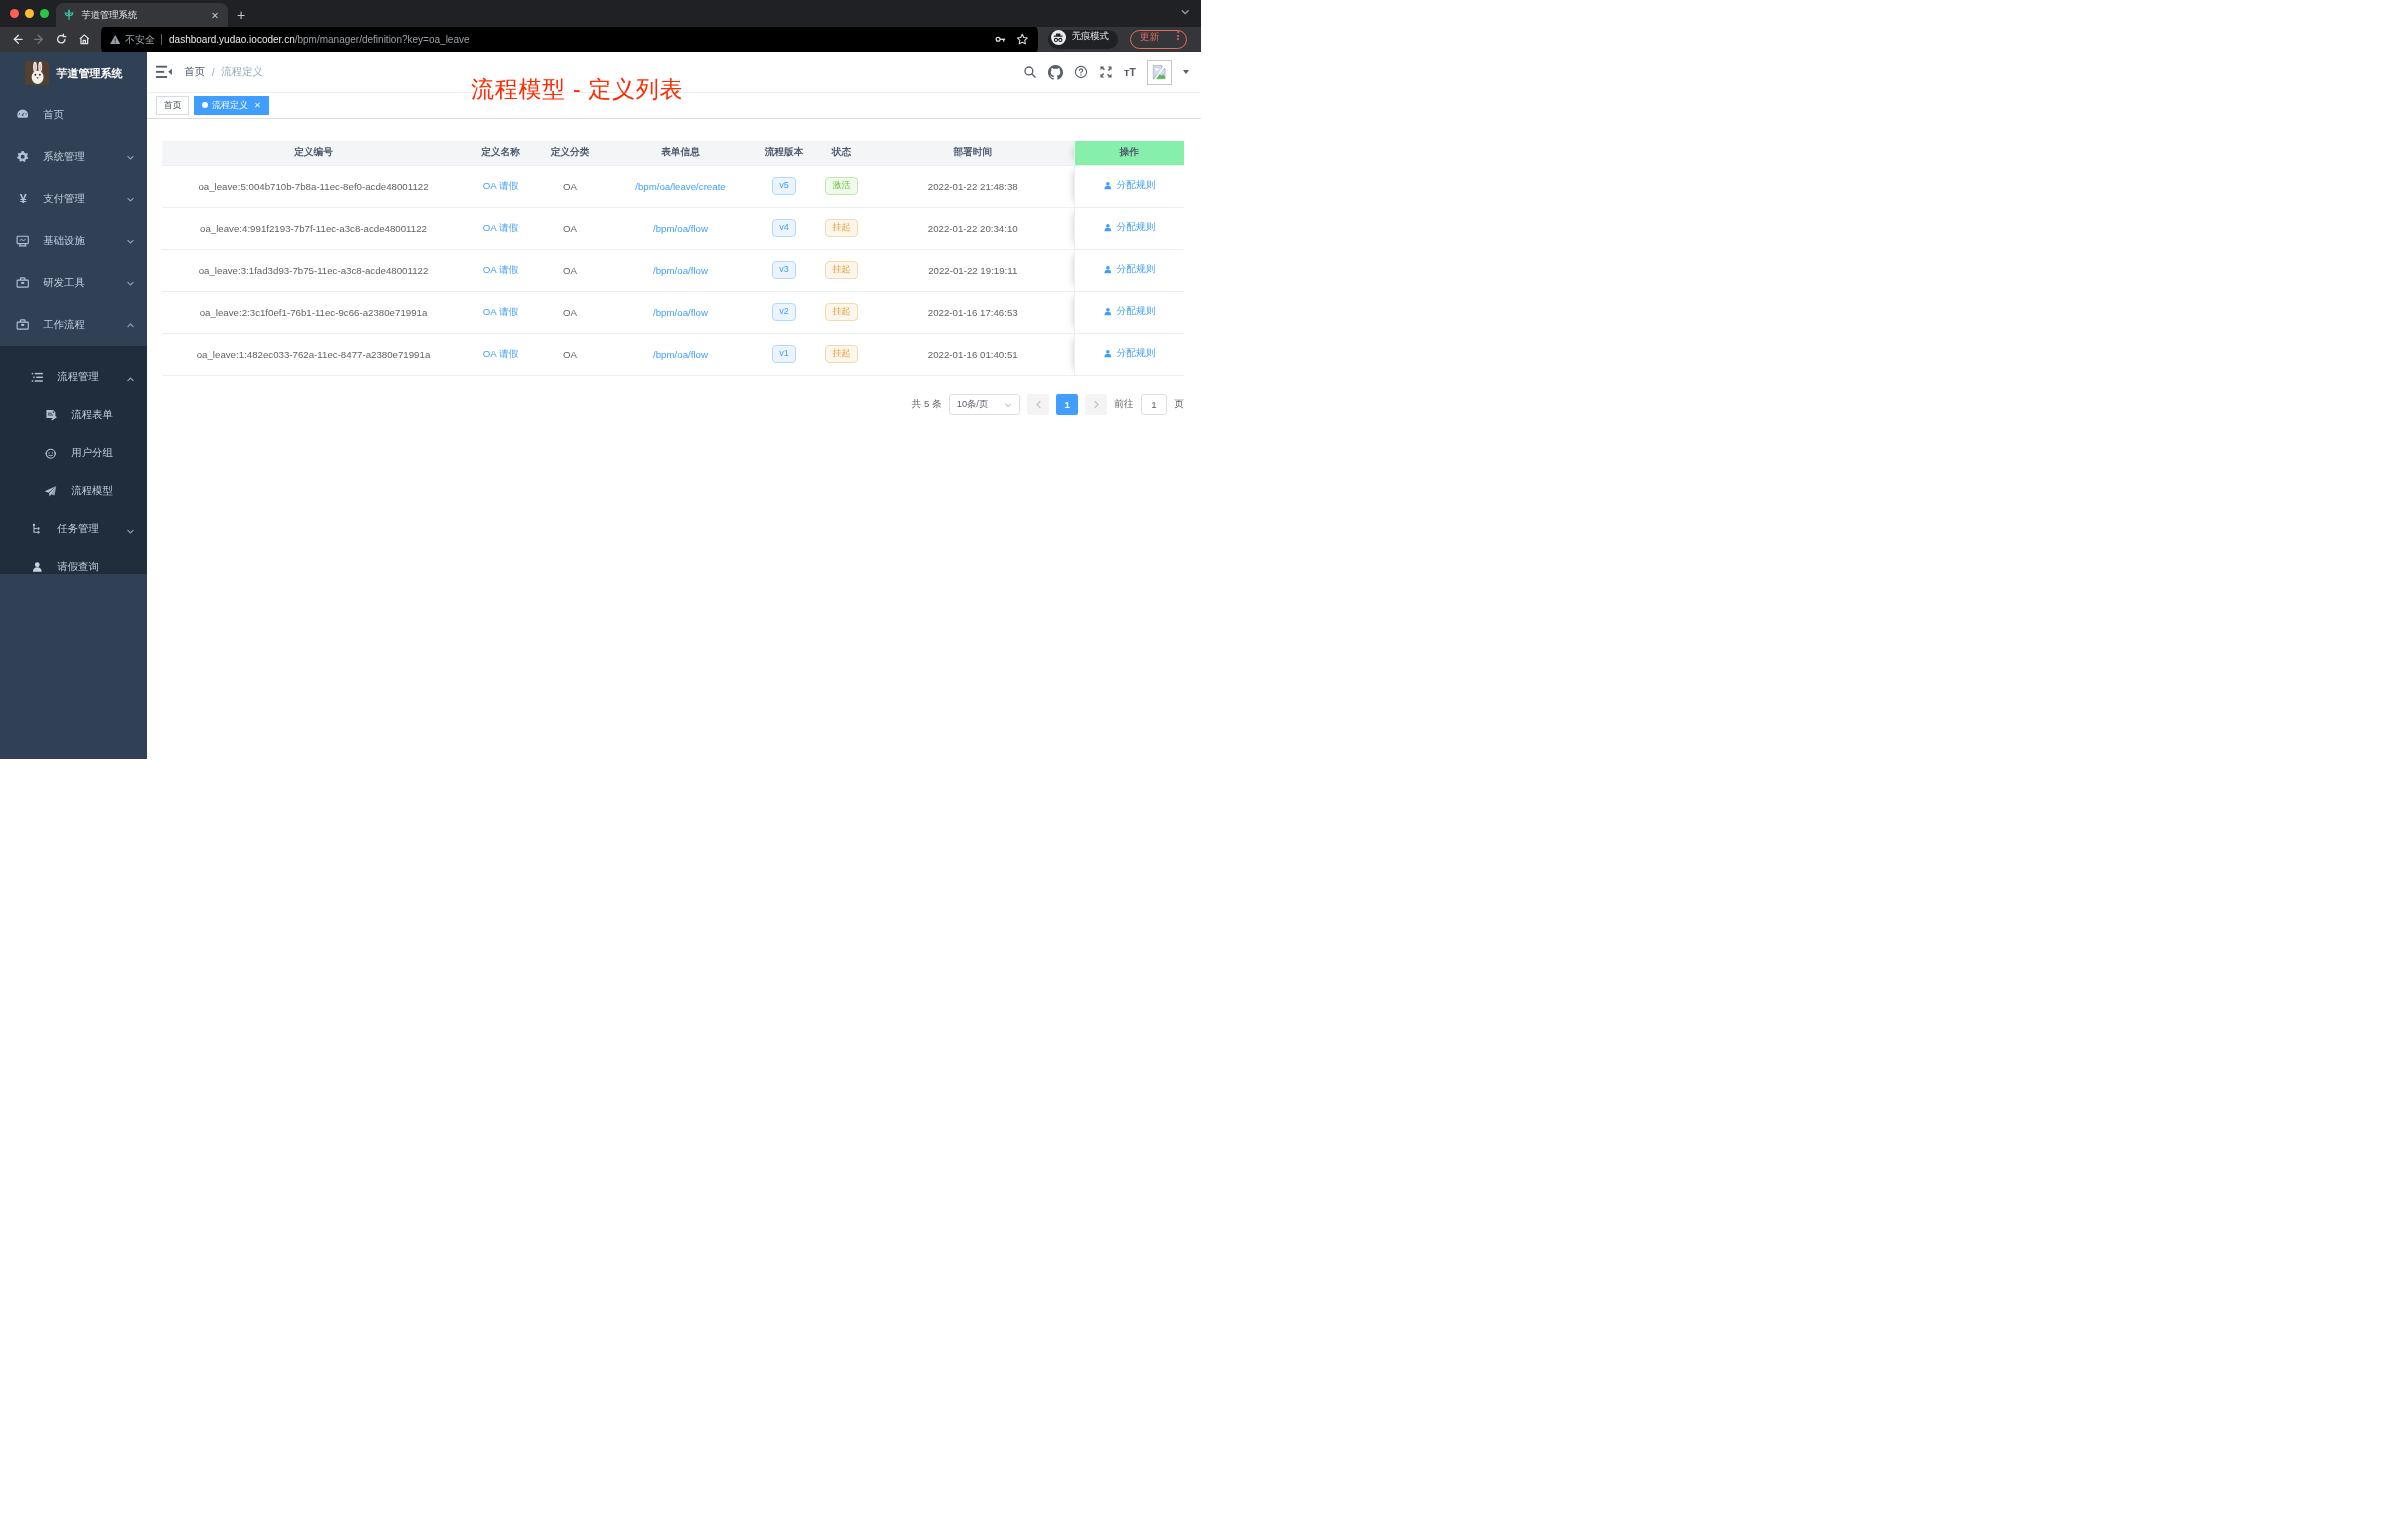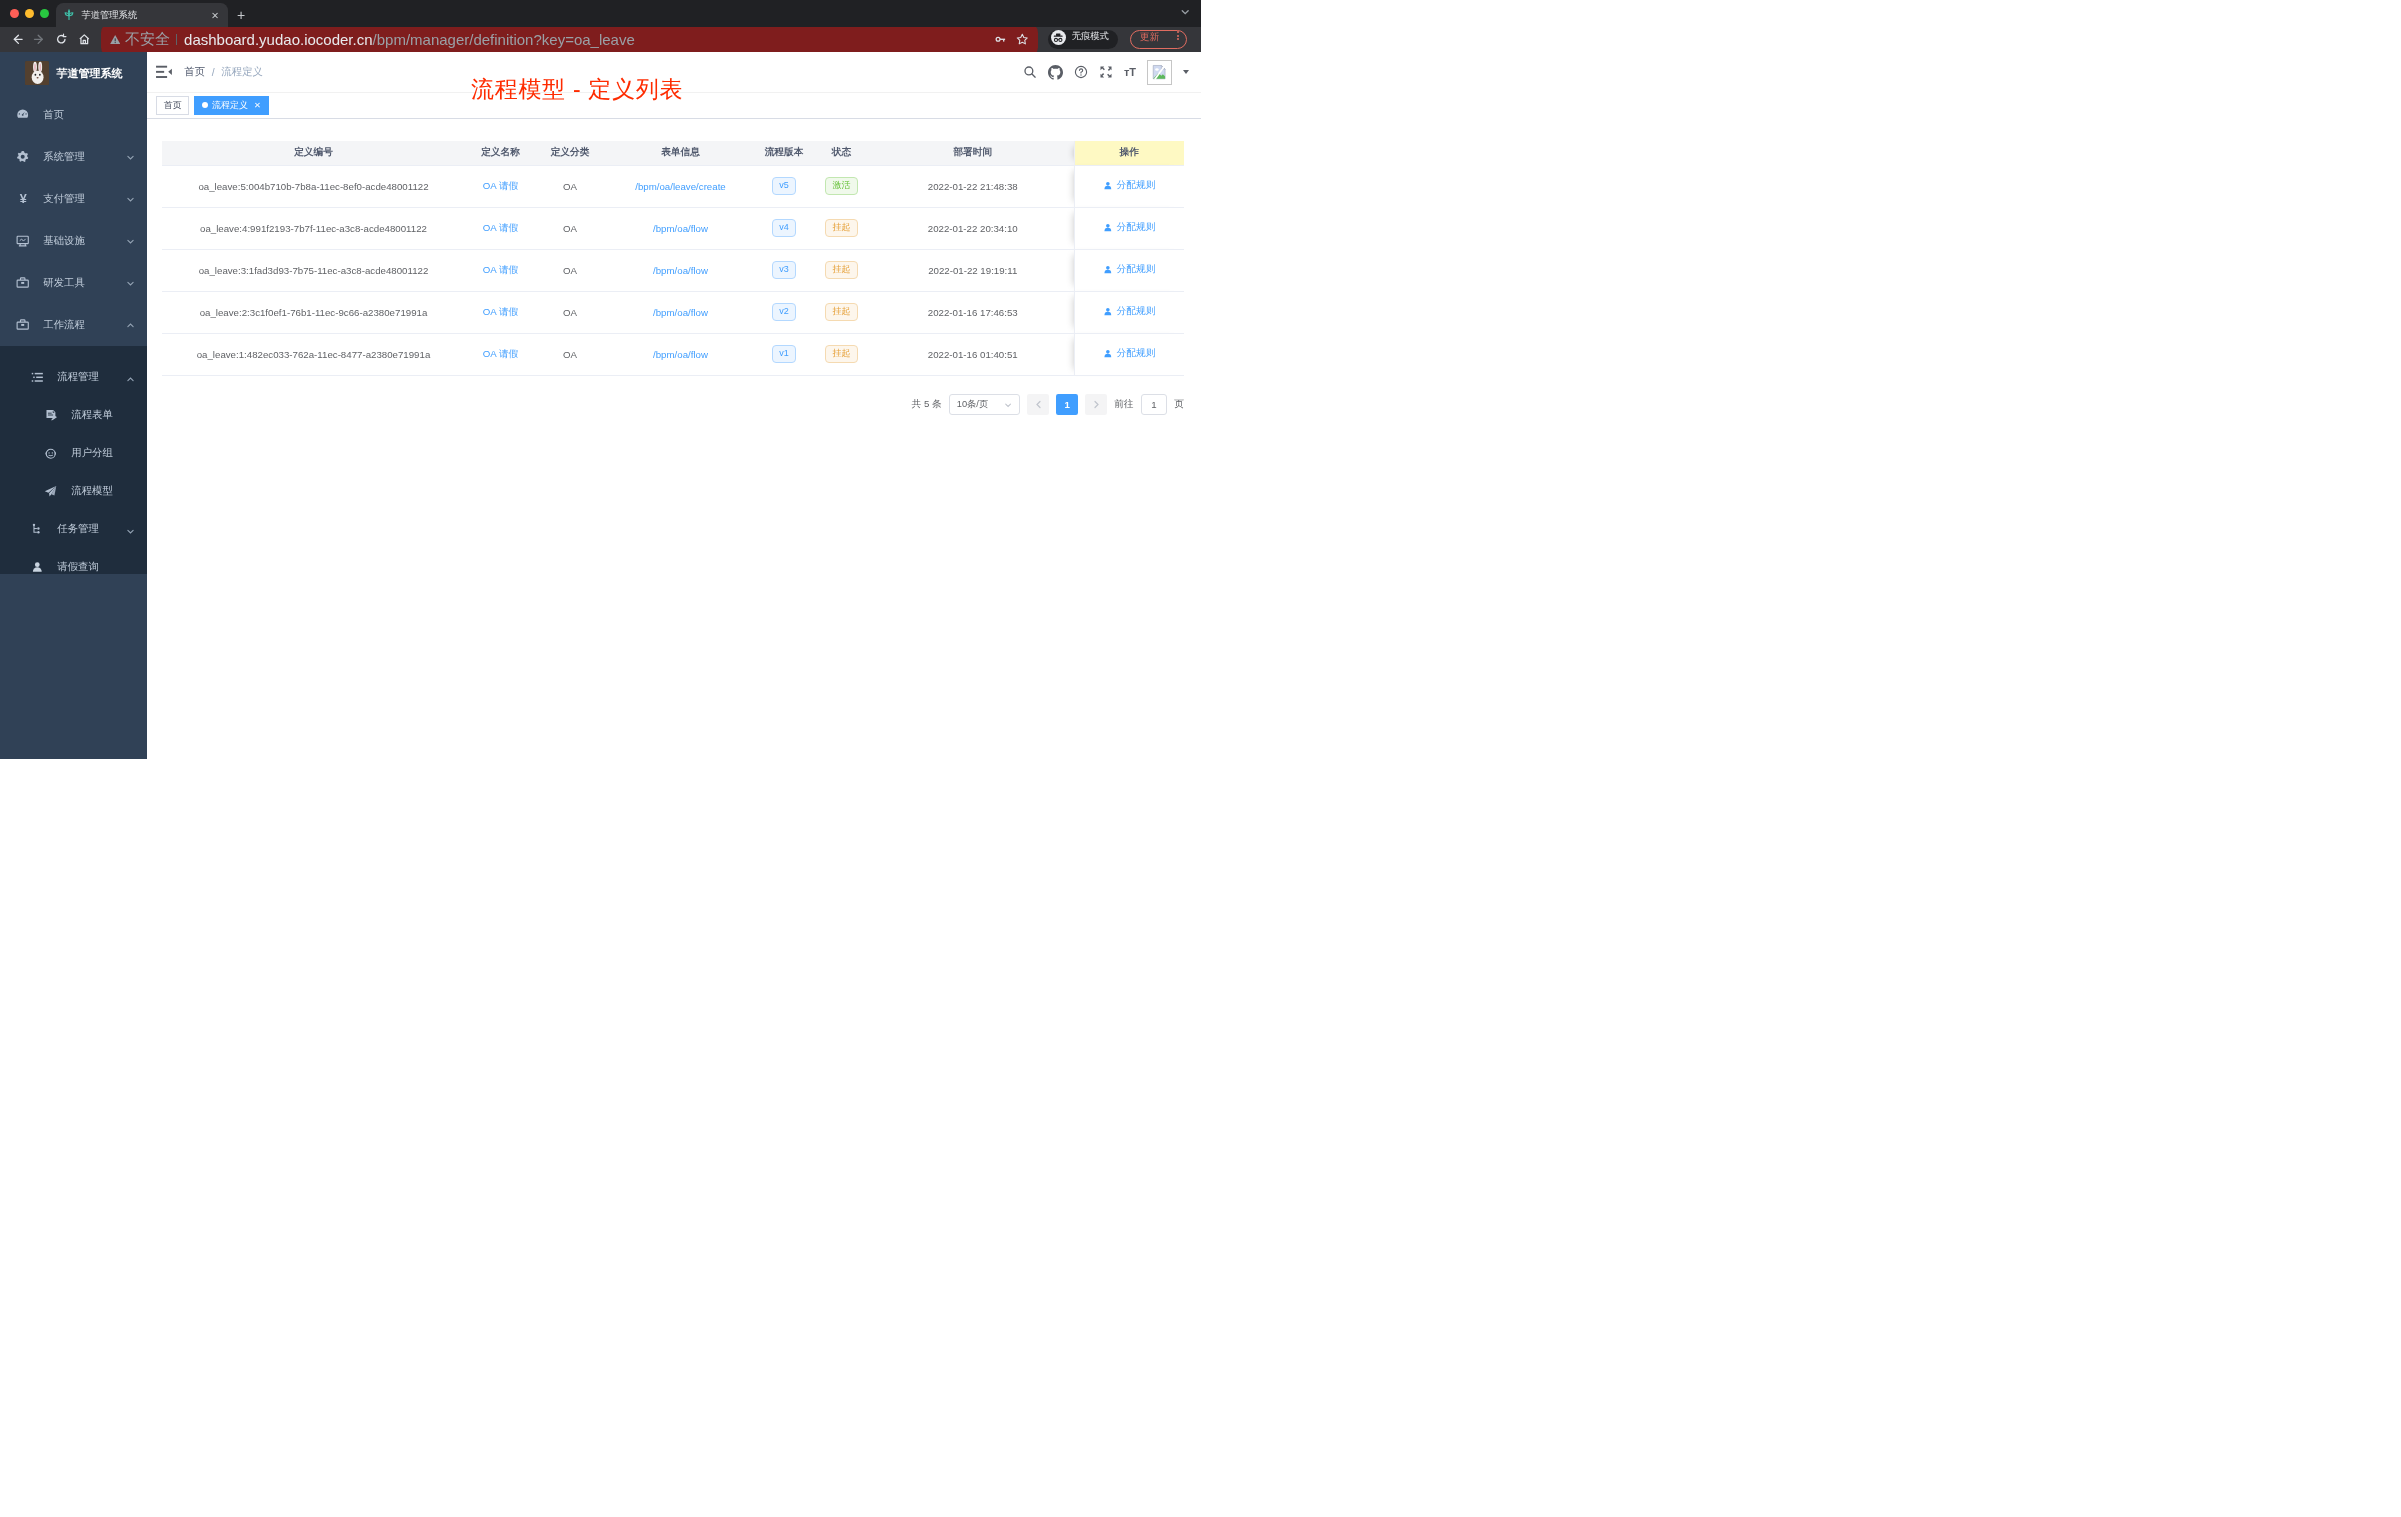--- a/index.html
+++ b/index.html
@@ -15,22 +15,22 @@
          display:flex; align-items:center; padding:0 7.4px; color:#e8eaed; font-size:9.3px; }
   .tab .favicon { width:12px; height:12px; margin-right:6px; flex:none; }
   .tab .tab-title { flex:1; white-space:nowrap; overflow:hidden; }
   .tab .tab-close { color:#c7cacd; font-size:9.7px; padding:0 1.5px; cursor:default; }
   .newtab { color:#c7cacd; font-size:14px; margin:0 0 4.5px 9px; }
   .tabsearch { position:absolute; right:10.4px; top:7.4px; color:#9aa0a6; }
 
   .toolbar { height:25px; background:#35363a; display:flex; align-items:center; padding:0 7.4px; gap:3px; }
   .nav-ic { width:19.3px; height:19.3px; display:flex; align-items:center; justify-content:center; color:#dee1e6; flex:none; }
   .nav-ic.dim { color:#72767b; }
-  .urlbar { flex:none; width:937px; height:34px; background:#7f1d1d; border-radius:9.7px; display:flex;
-            align-items:center; padding:0 9px; margin-left:4.5px; color:#9aa0a6; font-size:15px; }
+  .urlbar { flex:none; width:937px; height:34px; background:#000000; border-radius:9.7px; display:flex;
+            align-items:center; padding:0 9px; margin-left:4.5px; color:#9aa0a6; font-size:10px; }
   .urlbar .sec-label { margin:0 6px 0 4.5px; }
   .urlbar .sep { width:0.7px; height:10.4px; background:#5f6368; margin-right:7.4px; }
   .url-host { color:#e8eaed; }
   .url-path { color:#9aa0a6; }
   .urlbar .spacer { flex:1; }
   .chip { height:19.3px; background:#202124; border-radius:9.7px; display:flex; align-items:flex-start;
           gap:6px; padding:0 9px 0 2.2px; color:#e8eaed; font-size:9.3px; margin-left:7.4px; flex:none; }
   .incog-circle { width:15px; height:15px; border-radius:50%; background:#e8eaed; display:flex; align-items:center; justify-content:center; }
   .update-pill { height:19.3px; border:1.5px solid #e06c60; border-radius:10.4px; color:#e06c60; font-size:9.7px;
                  display:flex; gap:18px; padding:0 6.7px 0 9px; margin-left:9px; flex:none; }
@@ -68,21 +68,21 @@
   .tag.active { background:#409eff; border-color:#409eff; color:#fff; }
   .tag .dot { width:6px; height:6px; border-radius:50%; background:#fff; }
   .tag .tag-close { font-size:8.2px; margin-left:1.5px; }
 
   .content { flex:1; padding:22px 15px 0 15px; background:#fff; position:relative; }
 
   table.def { width:1022px; border-collapse:collapse; table-layout:fixed; font-size:9.7px; color:#606266; }
   table.def th { height:24px; background:#f4f5f7; color:#515a6e; font-weight:bold; font-size:9.7px; border-bottom:0.7px solid #ebeef5; }
   table.def td { height:42px; text-align:center; border-bottom:0.7px solid #ebeef5; background:#fff; }
   table.def .op { box-shadow:-6px 0 7.4px -6px rgba(0,0,0,.22); border-left:0.7px solid #ebeef5; }
-  table.def th.op { background:#fef9c3;margin-top:28px; }
+  table.def th.op { background:#86efac;margin-top:28px; }
   .link { color:#409eff; text-decoration:none; cursor:pointer; }
   .badge { display:inline-block; padding:2.2px 6.7px; border-radius:4px; font-size:9px; line-height:1.3; border:0.7px solid transparent; }
   .badge.ver { background:#ecf5ff; border-color:#b3d8ff; color:#409eff; }
   .badge.success { background:#f0f9eb; border-color:#c2e7b0; color:#67c23a; }
   .badge.warning { background:#fdf6ec; border-color:#f5dab1; color:#e6a23c; }
   .act { display:inline-flex; align-items:center; gap:3.7px; }
 
   .pagination { width:1022px; margin-top:18.6px; display:flex; align-items:center; justify-content:flex-end; gap:7.4px; font-size:9.7px; color:#606266; }
   .page-size { width:71px; height:21px; border:0.7px solid #dcdfe6; border-radius:3px; display:flex; align-items:center; justify-content:center; gap:16px; color:#606266; font-size:9.3px; }
   .pg-btn { width:21.5px; height:21px; border-radius:2.2px; background:#f4f4f5; color:#b7bbc2; display:flex; align-items:center; justify-content:center; font-size:9.7px; }

